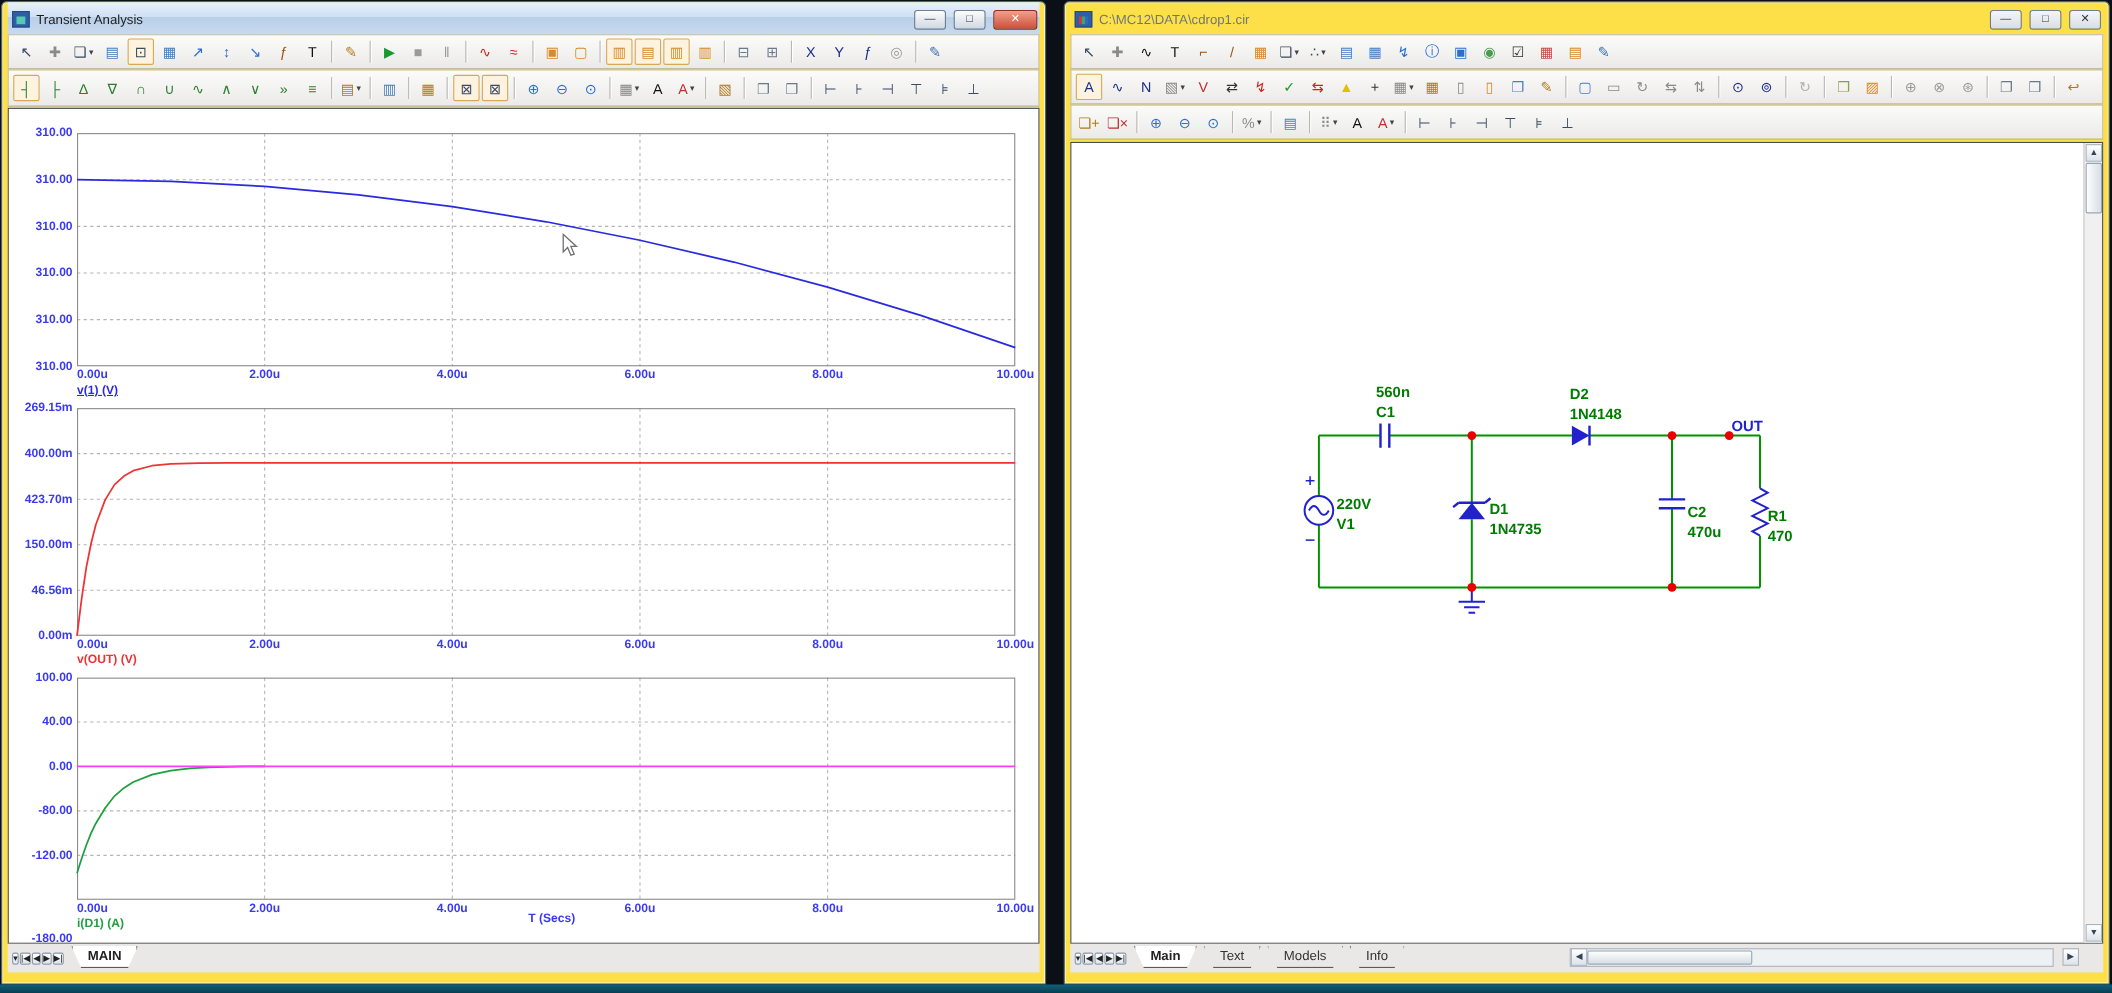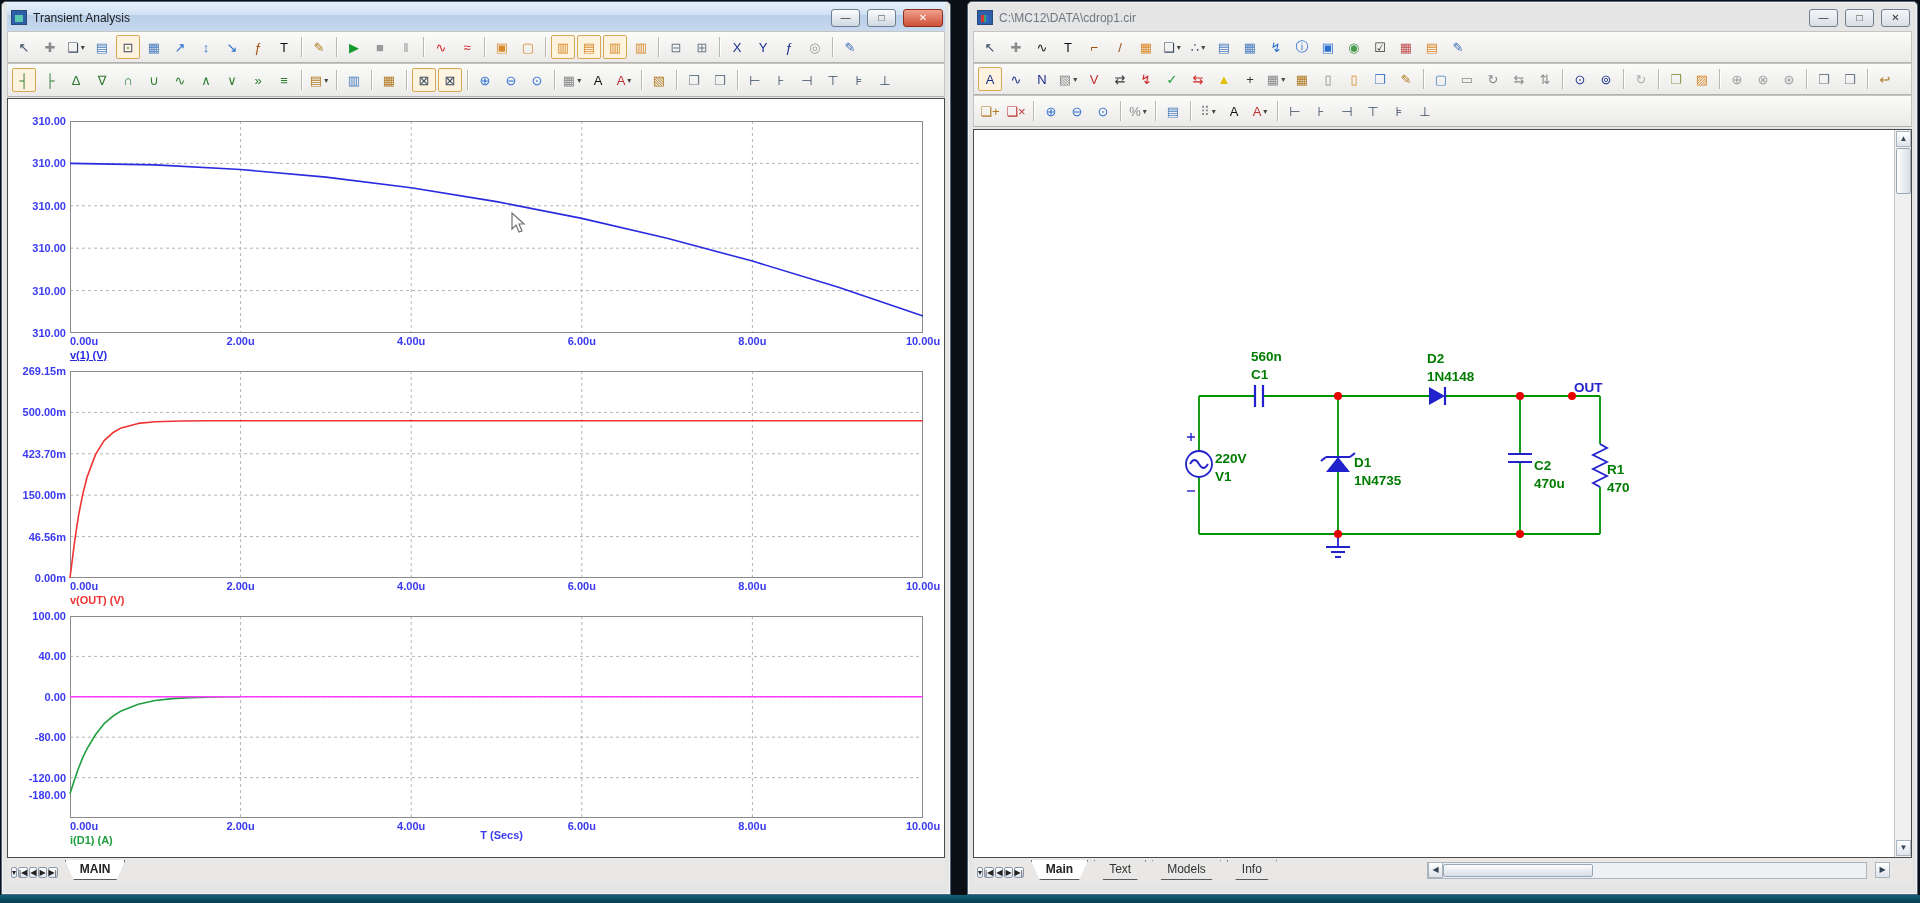--- a/index.html
+++ b/index.html
@@ -2,21 +2,21 @@
 <html><head>
 <meta charset="utf-8">
 <style>
   html,body{margin:0;padding:0;background:#0b1016;}
   *{box-sizing:border-box;font-family:"Liberation Sans",sans-serif;}
   .screen{position:relative;width:1920px;height:903px;background:#0b1016;overflow:hidden;}
   .desktop-strip{position:absolute;left:0;bottom:0;width:1920px;height:8px;
      background:linear-gradient(180deg,#10607a,#0a3c4e);}
   
   .win{position:absolute;top:1px;height:894px;border:1px solid #51657a;border-radius:5px 5px 0 0;
-       background:#e5e5e5;box-shadow:inset 0 0 0 1px rgba(255,255,255,.55);padding:0 5px;}
+       background:#fde047;box-shadow:inset 0 0 0 1px rgba(255,255,255,.55);padding:0 5px;}
   .win-inner{position:relative;width:100%;height:100%;}
   .titlebar{position:relative;height:29px;display:flex;align-items:center;gap:6px;padding:2px 2px 0 4px;}
   .titlebar.active{background:linear-gradient(180deg,#e8f1fb 0%,#cfe0f3 45%,#b9cfe8 46%,#c7d9ee 100%);}
   .titlebar .t-text{font-size:12px;color:#1c1c1c;}
   .titlebar.inactive .t-text{color:#6e7780;}
   .app-ico{width:16px;height:15px;border:1px solid #274a7a;background:#2d5fa8;position:relative;flex:none;}
   .app-ico:after{content:"";position:absolute;left:3px;top:4px;width:8px;height:7px;background:#58c8b0;}
   .app-ico.mc:after{background:linear-gradient(90deg,#d33 0 3px,#3a6 3px 5px,#36c 5px 8px);}
   .t-spacer{flex:1;}
   .winbtn{width:29px;height:18px;border:1px solid #6f7f90;border-radius:3px;font-size:10px;line-height:15px;
@@ -299,21 +299,21 @@
             <div class="tick xtick" style="left: 551.8px; top: 236px;">6.00u</div>
             <div class="tick xtick" style="left: 722.4px; top: 236px;">8.00u</div>
             <div class="tick xtick" style="left: 893px; top: 236px;">10.00u</div>
             <div class="curve-label" style="left: 62px; top: 250px; color: rgb(42, 42, 224); text-decoration: underline;">v(1) (V)</div>
             <svg width="853" height="207" style="position: absolute; left: 62px; top: 272px; overflow: visible;">
               <path d="M170.6,0 V207 M341.2,0 V207 M511.8,0 V207 M682.4,0 V207 M0,41.4 H853 M0,82.8 H853 M0,124.2 H853 M0,165.6 H853 " stroke="#b5b5b5" stroke-dasharray="3,3" fill="none"></path>
               <rect x="0.5" y="0.5" width="852" height="206" stroke="#8a8a8a" fill="none"></rect>
               <polyline points="0.0,207.0 4.3,172.8 8.5,144.6 12.8,123.1 17.1,106.0 25.6,83.4 34.1,69.6 42.7,61.8 51.2,56.9 68.2,52.4 85.3,50.7 110.9,50.0 136.5,49.7 170.6,49.7 853.0,49.7" fill="none" stroke="#ee3333" stroke-width="1.6" stroke-linejoin="round"></polyline>
             </svg>
             <div class="tick ytick" style="left: -4px; top: 266px;">269.15m</div>
-            <div class="tick ytick" style="left: -4px; top: 307.4px;">500.00m</div>
+            <div class="tick ytick" style="left: -4px; top: 307.4px;">400.00m</div>
             <div class="tick ytick" style="left: -4px; top: 348.8px;">423.70m</div>
             <div class="tick ytick" style="left: -4px; top: 390.2px;">150.00m</div>
             <div class="tick ytick" style="left: -4px; top: 431.6px;">46.56m</div>
             <div class="tick ytick" style="left: -4px; top: 473px;">0.00m</div>
             <div class="tick xtick" style="left: 62px; top: 481px; text-align: left;">0.00u</div>
             <div class="tick xtick" style="left: 210.6px; top: 481px;">2.00u</div>
             <div class="tick xtick" style="left: 381.2px; top: 481px;">4.00u</div>
             <div class="tick xtick" style="left: 551.8px; top: 481px;">6.00u</div>
             <div class="tick xtick" style="left: 722.4px; top: 481px;">8.00u</div>
             <div class="tick xtick" style="left: 893px; top: 481px;">10.00u</div>
@@ -322,21 +322,21 @@
               <path d="M170.6,0 V202 M341.2,0 V202 M511.8,0 V202 M682.4,0 V202 M0,40.4 H853 M0,80.8 H853 M0,121.2 H853 M0,161.6 H853 " stroke="#b5b5b5" stroke-dasharray="3,3" fill="none"></path>
               <rect x="0.5" y="0.5" width="852" height="201" stroke="#8a8a8a" fill="none"></rect>
               <polyline points="0.0,177.8 4.3,164.3 8.5,152.2 12.8,141.4 17.1,132.6 25.6,118.5 34.1,107.7 42.7,100.3 51.2,94.9 68.2,88.2 85.3,84.5 102.4,82.6 119.4,81.6 136.5,81.1 153.5,80.8 170.6,80.8" fill="none" stroke="#1fa03f" stroke-width="1.6" stroke-linejoin="round"></polyline>
               <polyline points="0.0,80.8 853.0,80.8" fill="none" stroke="#ff3cff" stroke-width="1.6" stroke-linejoin="round"></polyline>
             </svg>
             <div class="tick ytick" style="left: -4px; top: 511px;">100.00</div>
             <div class="tick ytick" style="left: -4px; top: 551.4px;">40.00</div>
             <div class="tick ytick" style="left: -4px; top: 591.8px;">0.00</div>
             <div class="tick ytick" style="left: -4px; top: 632.2px;">-80.00</div>
             <div class="tick ytick" style="left: -4px; top: 672.6px;">-120.00</div>
-            <div class="tick ytick" style="left: -4px; top: 690px;">-180.00</div>
+            <div class="tick ytick" style="left: -4px; top: 748px;">-180.00</div>
             <div class="tick xtick" style="left: 62px; top: 721px; text-align: left;">0.00u</div>
             <div class="tick xtick" style="left: 210.6px; top: 721px;">2.00u</div>
             <div class="tick xtick" style="left: 381.2px; top: 721px;">4.00u</div>
             <div class="tick xtick" style="left: 551.8px; top: 721px;">6.00u</div>
             <div class="tick xtick" style="left: 722.4px; top: 721px;">8.00u</div>
             <div class="tick xtick" style="left: 893px; top: 721px;">10.00u</div>
             <div class="curve-label" style="left: 62px; top: 735px; color: rgb(31, 160, 63);">i(D1) (A)</div>
             <div class="curve-label" style="left: 237.6px; top: 735px; color: rgb(255, 60, 255); margin-top: 22px;">i(R1) (A)</div>
             <div class="tick" style="left: 395px; top: 730px; width: 120px; text-align: right;">T (Secs)</div>
           </div>

